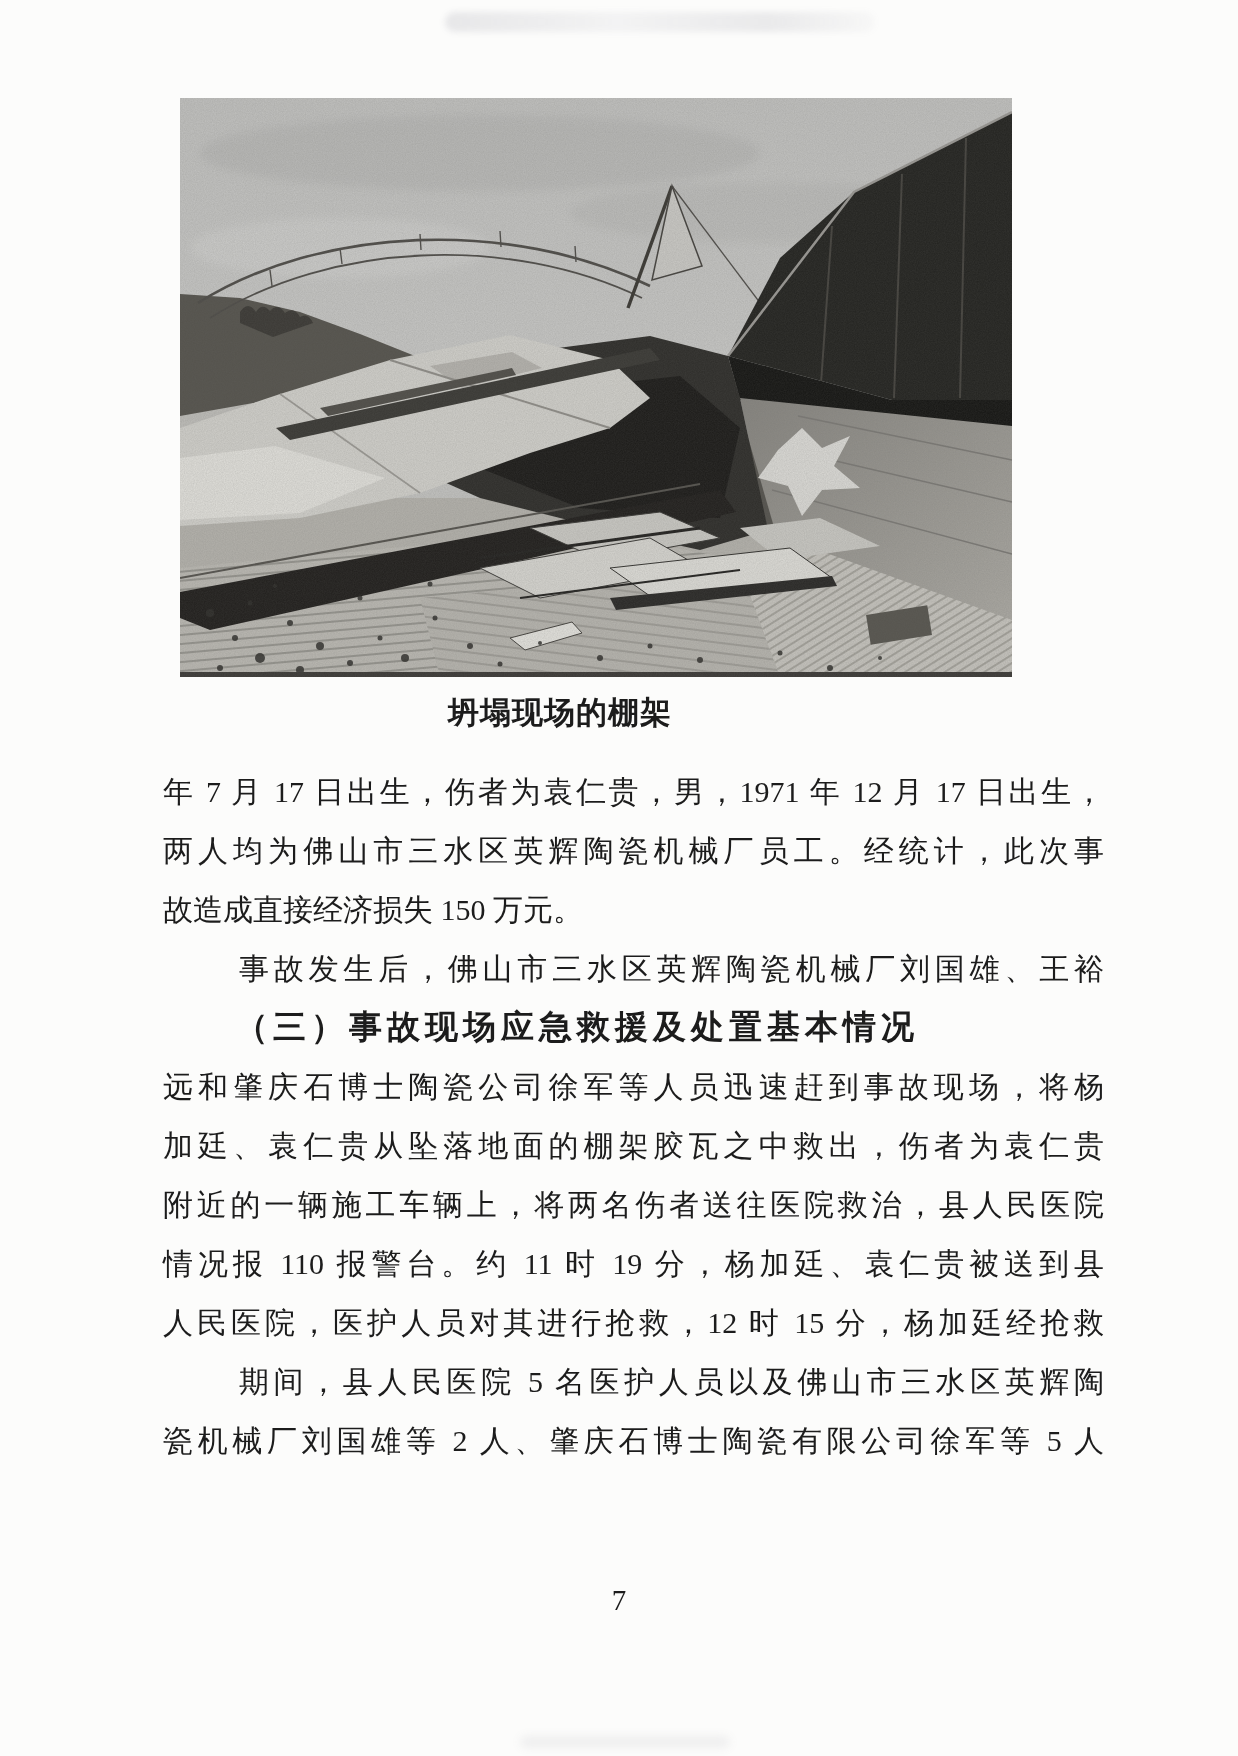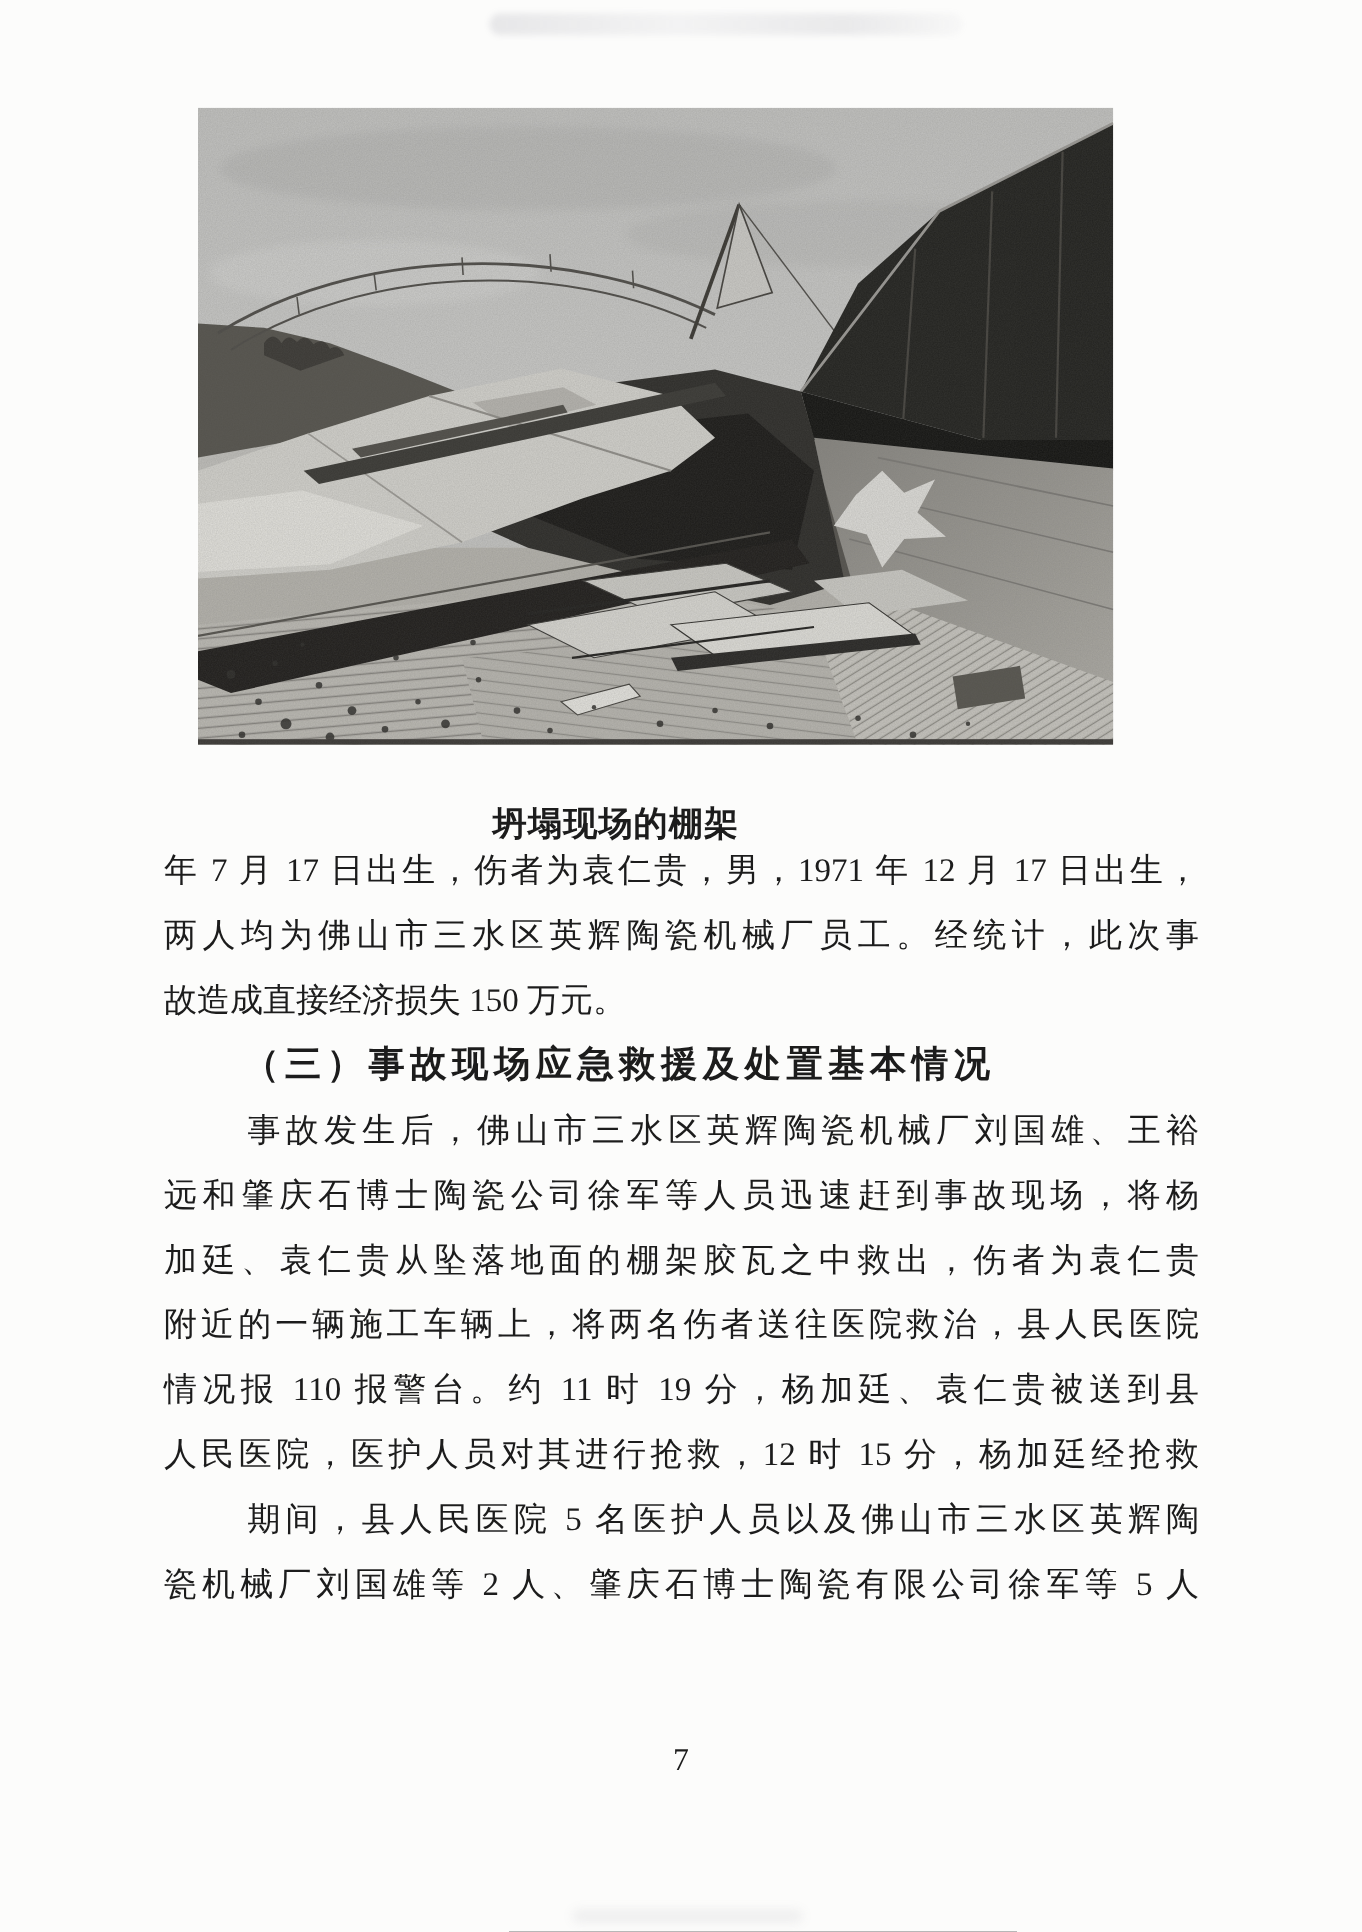--- a/index.html
+++ b/index.html
@@ -21,24 +21,24 @@
   .smudge-bottom {
     position:absolute; left:520px; top:1736px; width:210px; height:12px;
     background:rgba(140,140,150,.4); filter:blur(5px); opacity:.3; border-radius:8px;
   }
   figure.photo {
     position:absolute; left:180px; top:98px; width:832px; height:579px; margin:0;
   }
   figure.photo svg { display:block; width:832px; height:579px; }
   .caption {
     position:absolute; left:380px; top:692px; width:360px;
-    text-align:center; font-weight:bold; font-size:31px; letter-spacing:1px;margin-top:36px;
+    text-align:center; font-weight:bold; font-size:31px; letter-spacing:1px;
   }
   .body-block {
-    position:absolute; left:149px; top:762px; width:941px;
+    position:absolute; left:163px; top:762px; width:941px;
   }
   .ln {
     margin:0; height:59px; line-height:59px;
     font-size:30px;
     text-align:justify;
   }
   .j { text-align-last:justify; }
   .indent { text-indent:76px; }
   .heading { font-weight:bold; font-size:33px; letter-spacing:5px; text-indent:72px; text-align:left; text-align-last:left; }
   .pageno {
@@ -199,22 +199,22 @@
       <rect x="0" y="0" width="832" height="579" filter="url(#grain)" opacity="0.45"></rect>
     </svg>
   </figure>
 
   <div class="caption">坍塌现场的棚架</div>
 
   <main class="body-block">
     <p class="ln j">年 7 月 17 日出生，伤者为袁仁贵，男，1971 年 12 月 17 日出生，</p>
     <p class="ln j">两人均为佛山市三水区英辉陶瓷机械厂员工。经统计，此次事</p>
     <p class="ln">故造成直接经济损失 150 万元。</p>
+    <p class="ln j indent">事故发生后，佛山市三水区英辉陶瓷机械厂刘国雄、王裕</p>
     <p class="ln heading">（三）事故现场应急救援及处置基本情况</p>
-    <p class="ln j indent">事故发生后，佛山市三水区英辉陶瓷机械厂刘国雄、王裕</p>
     <p class="ln j">远和肇庆石博士陶瓷公司徐军等人员迅速赶到事故现场，将杨</p>
     <p class="ln j">加廷、袁仁贵从坠落地面的棚架胶瓦之中救出，伤者为袁仁贵</p>
     <p class="ln j">附近的一辆施工车辆上，将两名伤者送往医院救治，县人民医院</p>
     <p class="ln j">情况报 110 报警台。约 11 时 19 分，杨加廷、袁仁贵被送到县</p>
     <p class="ln j">人民医院，医护人员对其进行抢救，12 时 15 分，杨加廷经抢救</p>
     <p class="ln j indent">期间，县人民医院 5 名医护人员以及佛山市三水区英辉陶</p>
     <p class="ln j">瓷机械厂刘国雄等 2 人、肇庆石博士陶瓷有限公司徐军等 5 人</p>
   </main>
 
   <div class="pageno">7</div>

